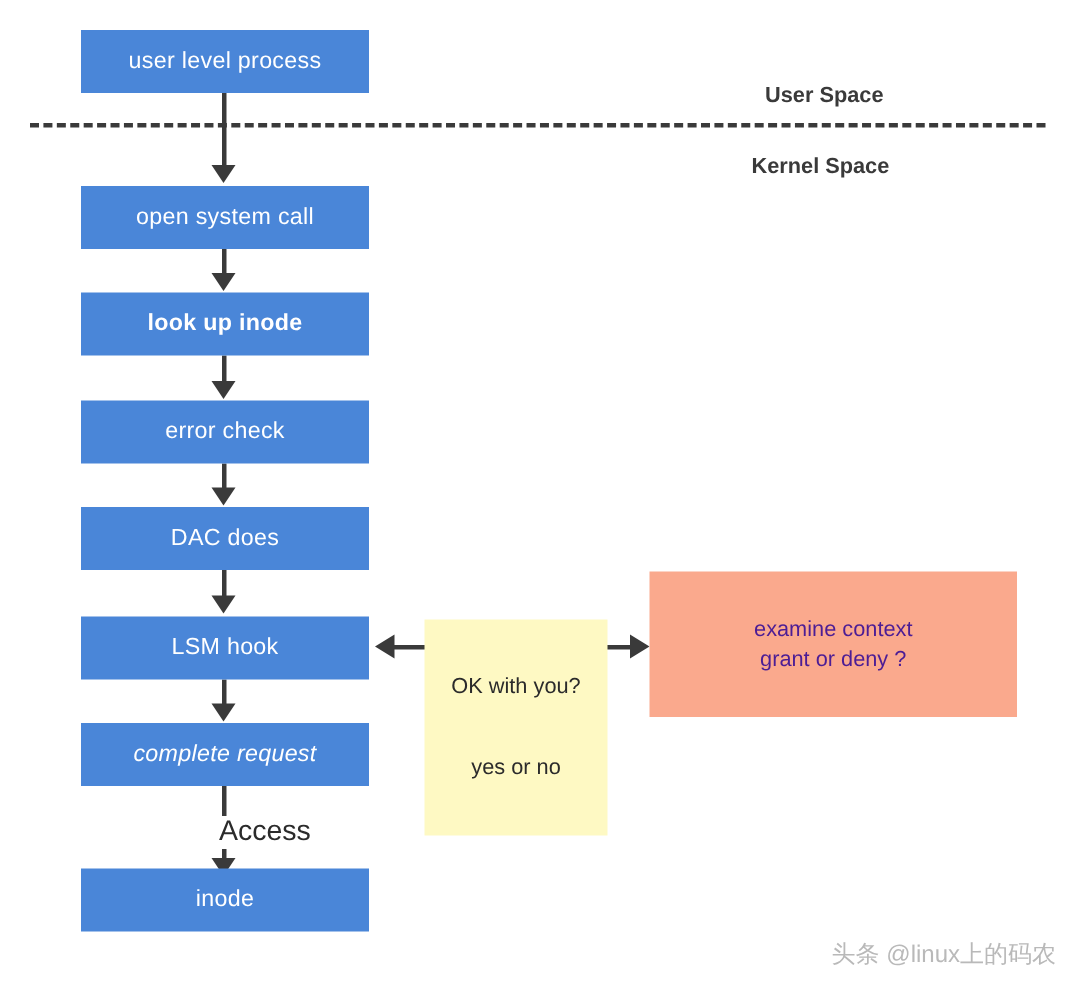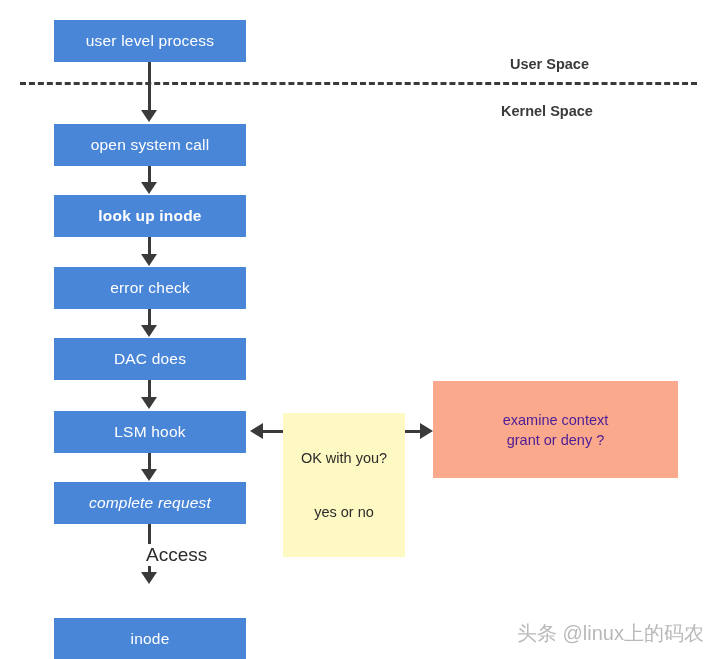--- a/index.html
+++ b/index.html
@@ -158,21 +158,21 @@
     white-space: pre;
     margin-left: 33px;
   }
 
   
   .watermark {
     position: absolute;
     right: 16px;
     bottom: 12px;
     color: #b9b9b9;
-    font-size: 20px;
+    font-size: 16px;
     white-space: pre;
   }
 </style>
 </head>
 <body>
 
 <div id="canvas">
 
   <div class="vconn" style="top:62px;height:50px;"></div>
   <div class="vhead" style="top:110px;"></div>
@@ -208,21 +208,21 @@
   <div class="node" style="top:195px;font-weight:bold;">look up inode</div>
 
   <div class="node" style="top:267px;">error check</div>
 
   <div class="node" style="top:338px;">DAC does</div>
 
   <div class="node" style="top:411px;">LSM hook</div>
 
   <div class="node" style="top:482px;font-style:italic;">complete request</div>
 
-  <div class="node" style="top:618px;">inode</div>
+  <div class="node" style="top:579px;">inode</div>
 
   <div class="side-label" style="left:510px;top:56px;">User Space</div>
 
   <div class="side-label" style="left:501px;top:103px;">Kernel Space</div>
 
   <div class="stack-label" style="left:433px;top:345px;width:245px;">
     <span>LSM Module</span>
     <span>Policy Engine</span>
   </div>
 

